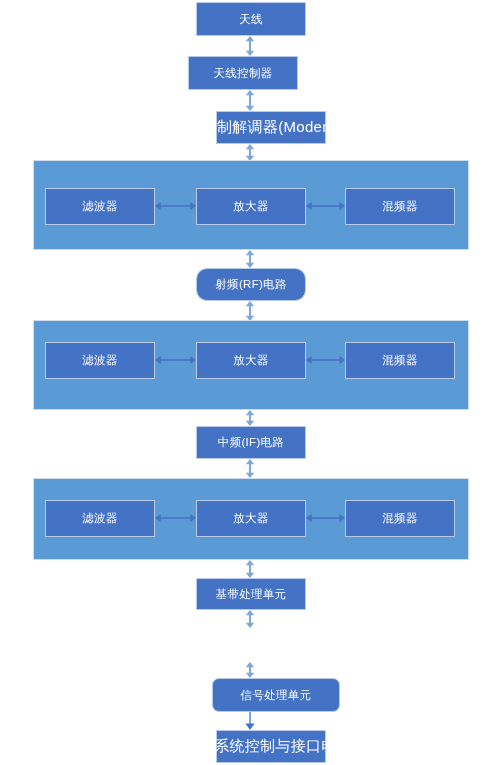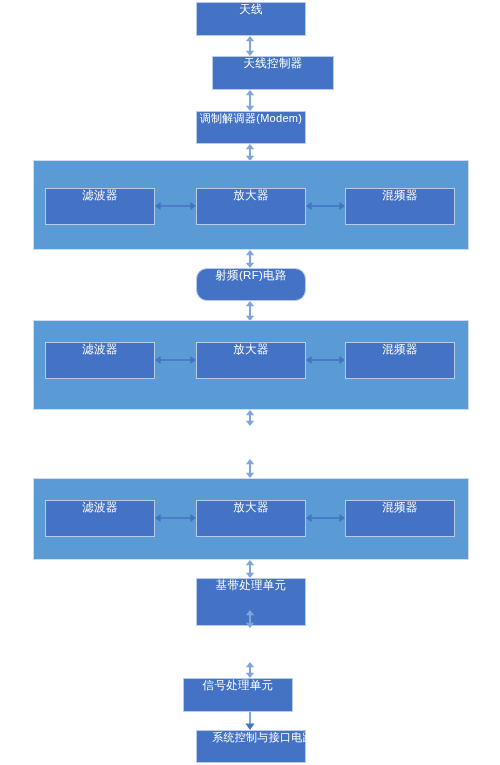--- a/index.html
+++ b/index.html
@@ -21,26 +21,27 @@
   
   .block {
     position: absolute;
     box-sizing: border-box;
     background: #4472C4;
     border: 1px solid #b9cbe8;
     color: #ffffff;
     font-size: 11.5px;
     letter-spacing: 0.3px;
     display: flex;
+    align-items: center;
     justify-content: center;
     text-align: center;
     line-height: 1.1;
     white-space: nowrap;
   }
-  .block.narrowtext { font-size: 11px; }
+  .block.narrowtext { font-size: 15px; margin-left: 20px; }
   
   .band {
     position: absolute;
     box-sizing: border-box;
     background: #5B9BD5;
     border: 1px solid #cfdcef;
   }
   
   .arrow-v, .arrow-h {
     position: absolute;
@@ -60,21 +61,21 @@
   </div>
 
   <div class="arrow-v" style="left:243px; top:36px; width:14px; height:20px;">
     <svg width="14" height="20" viewBox="0 0 14 20">
       <line x1="7" y1="3" x2="7" y2="17" stroke="#7EA6DC" stroke-width="2"></line>
       <path d="M7 0 L11.2 5.2 L2.8 5.2 Z" fill="#7EA6DC"></path>
       <path d="M7 20 L11.2 14.8 L2.8 14.8 Z" fill="#7EA6DC"></path>
     </svg>
   </div>
 
-  <div class="block" style="left:212px; top:56px; width:122px; height:34px;">
+  <div class="block" style="left:188px; top:56px; width:110px; height:34px;">
     <span>天线控制器</span>
   </div>
 
   <div class="arrow-v" style="left:243px; top:90px; width:14px; height:21px;">
     <svg width="14" height="21" viewBox="0 0 14 21">
       <line x1="7" y1="3" x2="7" y2="18" stroke="#7EA6DC" stroke-width="2"></line>
       <path d="M7 0 L11.2 5.2 L2.8 5.2 Z" fill="#7EA6DC"></path>
       <path d="M7 21 L11.2 15.8 L2.8 15.8 Z" fill="#7EA6DC"></path>
     </svg>
   </div>
@@ -172,20 +173,23 @@
   </div>
 
   <div class="arrow-v" style="left:243px; top:410px; width:14px; height:16px;">
     <svg width="14" height="16" viewBox="0 0 14 16">
       <line x1="7" y1="3" x2="7" y2="13" stroke="#7EA6DC" stroke-width="2"></line>
       <path d="M7 0 L11.2 5.2 L2.8 5.2 Z" fill="#7EA6DC"></path>
       <path d="M7 16 L11.2 10.8 L2.8 10.8 Z" fill="#7EA6DC"></path>
     </svg>
   </div>
 
+  <div class="block" style="left:196px; top:426px; width:110px; height:33px;">
+    <span>中频(IF)电路</span>
+  </div>
 
   <div class="arrow-v" style="left:243px; top:459px; width:14px; height:19px;">
     <svg width="14" height="19" viewBox="0 0 14 19">
       <line x1="7" y1="3" x2="7" y2="16" stroke="#7EA6DC" stroke-width="2"></line>
       <path d="M7 0 L11.2 5.2 L2.8 5.2 Z" fill="#7EA6DC"></path>
       <path d="M7 19 L11.2 13.8 L2.8 13.8 Z" fill="#7EA6DC"></path>
     </svg>
   </div>
 
   <div class="band" style="left:33px; top:478px; width:436px; height:82px;"></div>
@@ -219,42 +223,42 @@
   </div>
 
   <div class="arrow-v" style="left:243px; top:560px; width:14px; height:18px;">
     <svg width="14" height="18" viewBox="0 0 14 18">
       <line x1="7" y1="3" x2="7" y2="15" stroke="#7EA6DC" stroke-width="2"></line>
       <path d="M7 0 L11.2 5.2 L2.8 5.2 Z" fill="#7EA6DC"></path>
       <path d="M7 18 L11.2 12.8 L2.8 12.8 Z" fill="#7EA6DC"></path>
     </svg>
   </div>
 
-  <div class="block" style="left:196px; top:578px; width:110px; height:48px;">
+  <div class="block" style="left:196px; top:578px; width:110px; height:32px;">
     <span>基带处理单元</span>
   </div>
 
   <div class="arrow-v" style="left:243px; top:610px; width:14px; height:18px;">
     <svg width="14" height="18" viewBox="0 0 14 18">
       <line x1="7" y1="3" x2="7" y2="15" stroke="#7EA6DC" stroke-width="2"></line>
       <path d="M7 0 L11.2 5.2 L2.8 5.2 Z" fill="#7EA6DC"></path>
       <path d="M7 18 L11.2 12.8 L2.8 12.8 Z" fill="#7EA6DC"></path>
     </svg>
   </div>
 
 
   <div class="arrow-v" style="left:243px; top:662px; width:14px; height:16px;">
     <svg width="14" height="16" viewBox="0 0 14 16">
       <line x1="7" y1="3" x2="7" y2="13" stroke="#7EA6DC" stroke-width="2"></line>
       <path d="M7 0 L11.2 5.2 L2.8 5.2 Z" fill="#7EA6DC"></path>
       <path d="M7 16 L11.2 10.8 L2.8 10.8 Z" fill="#7EA6DC"></path>
     </svg>
   </div>
 
-  <div class="block" style="left:183px; top:678px; width:110px; height:34px;">
+  <div class="block" style="left:212px; top:678px; width:128px; height:34px;border-radius:7px;">
     <span>信号处理单元</span>
   </div>
 
   <div class="arrow-v" style="left:243px; top:712px; width:14px; height:18px;">
     <svg width="14" height="18" viewBox="0 0 14 18">
       <line x1="7" y1="0" x2="7" y2="14" stroke="#7EA6DC" stroke-width="2"></line>
       <path d="M7 18 L11.6 11.5 L2.4 11.5 Z" fill="#4472C4"></path>
     </svg>
   </div>
 

